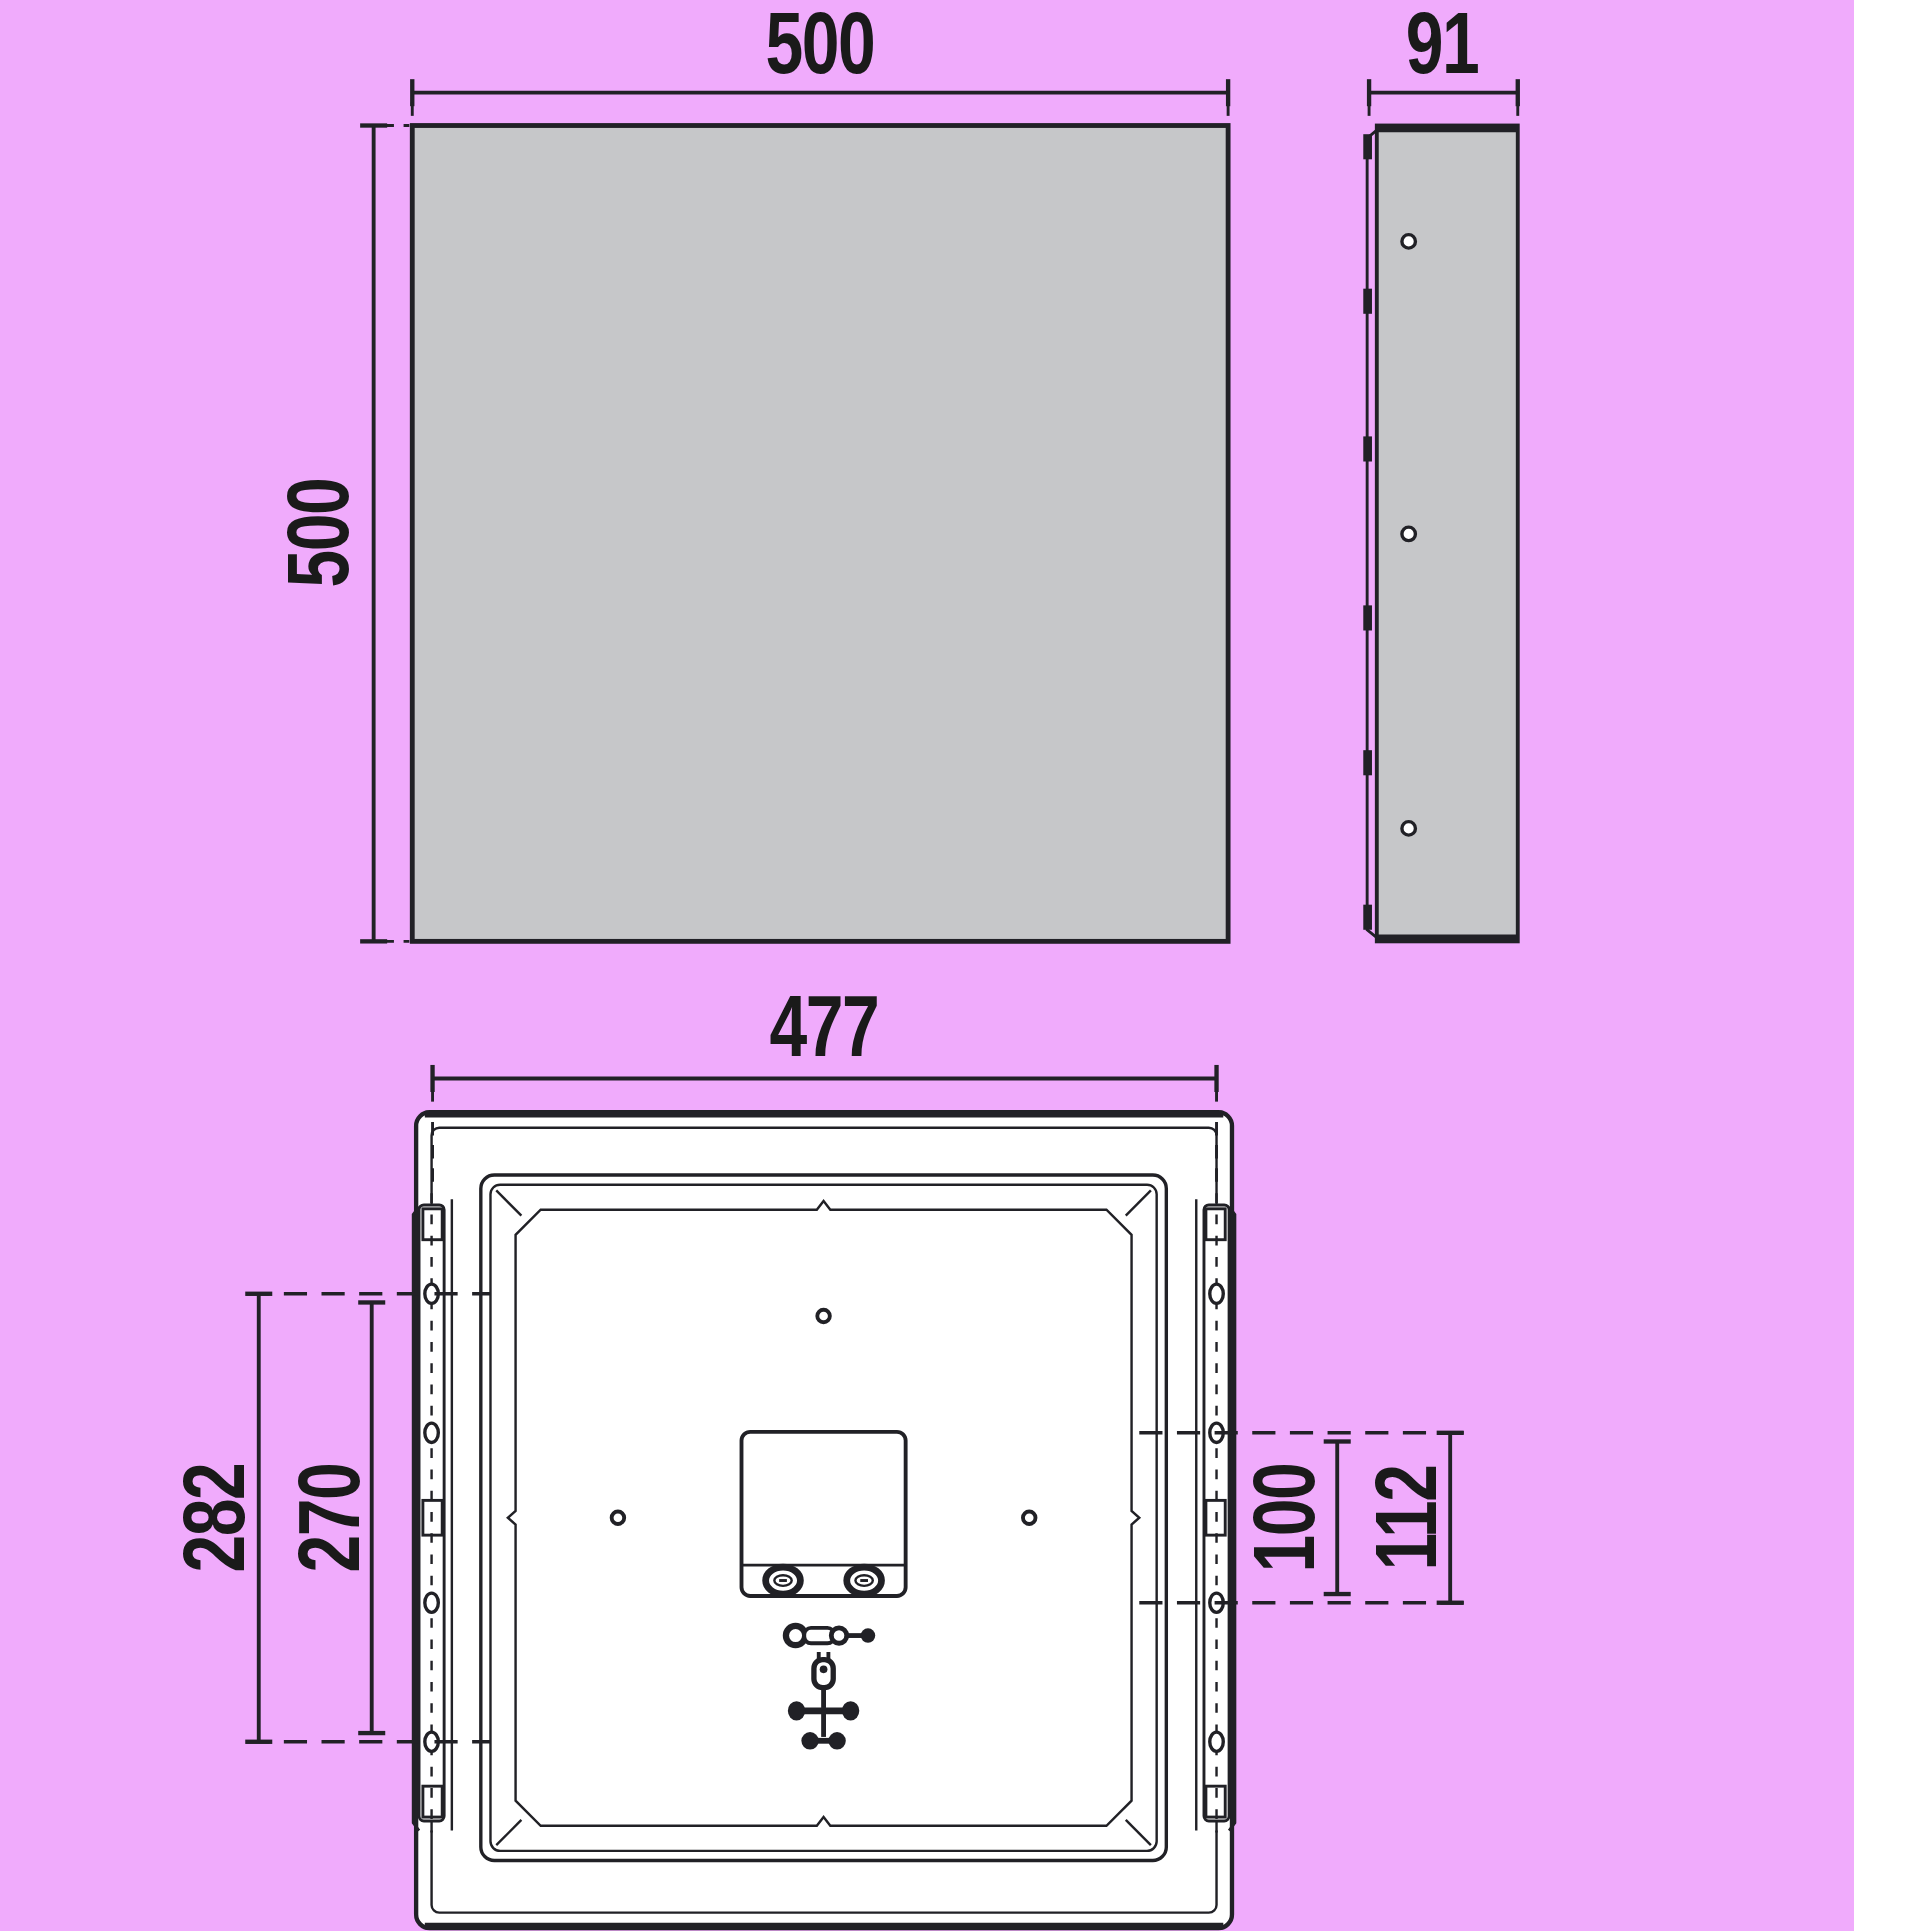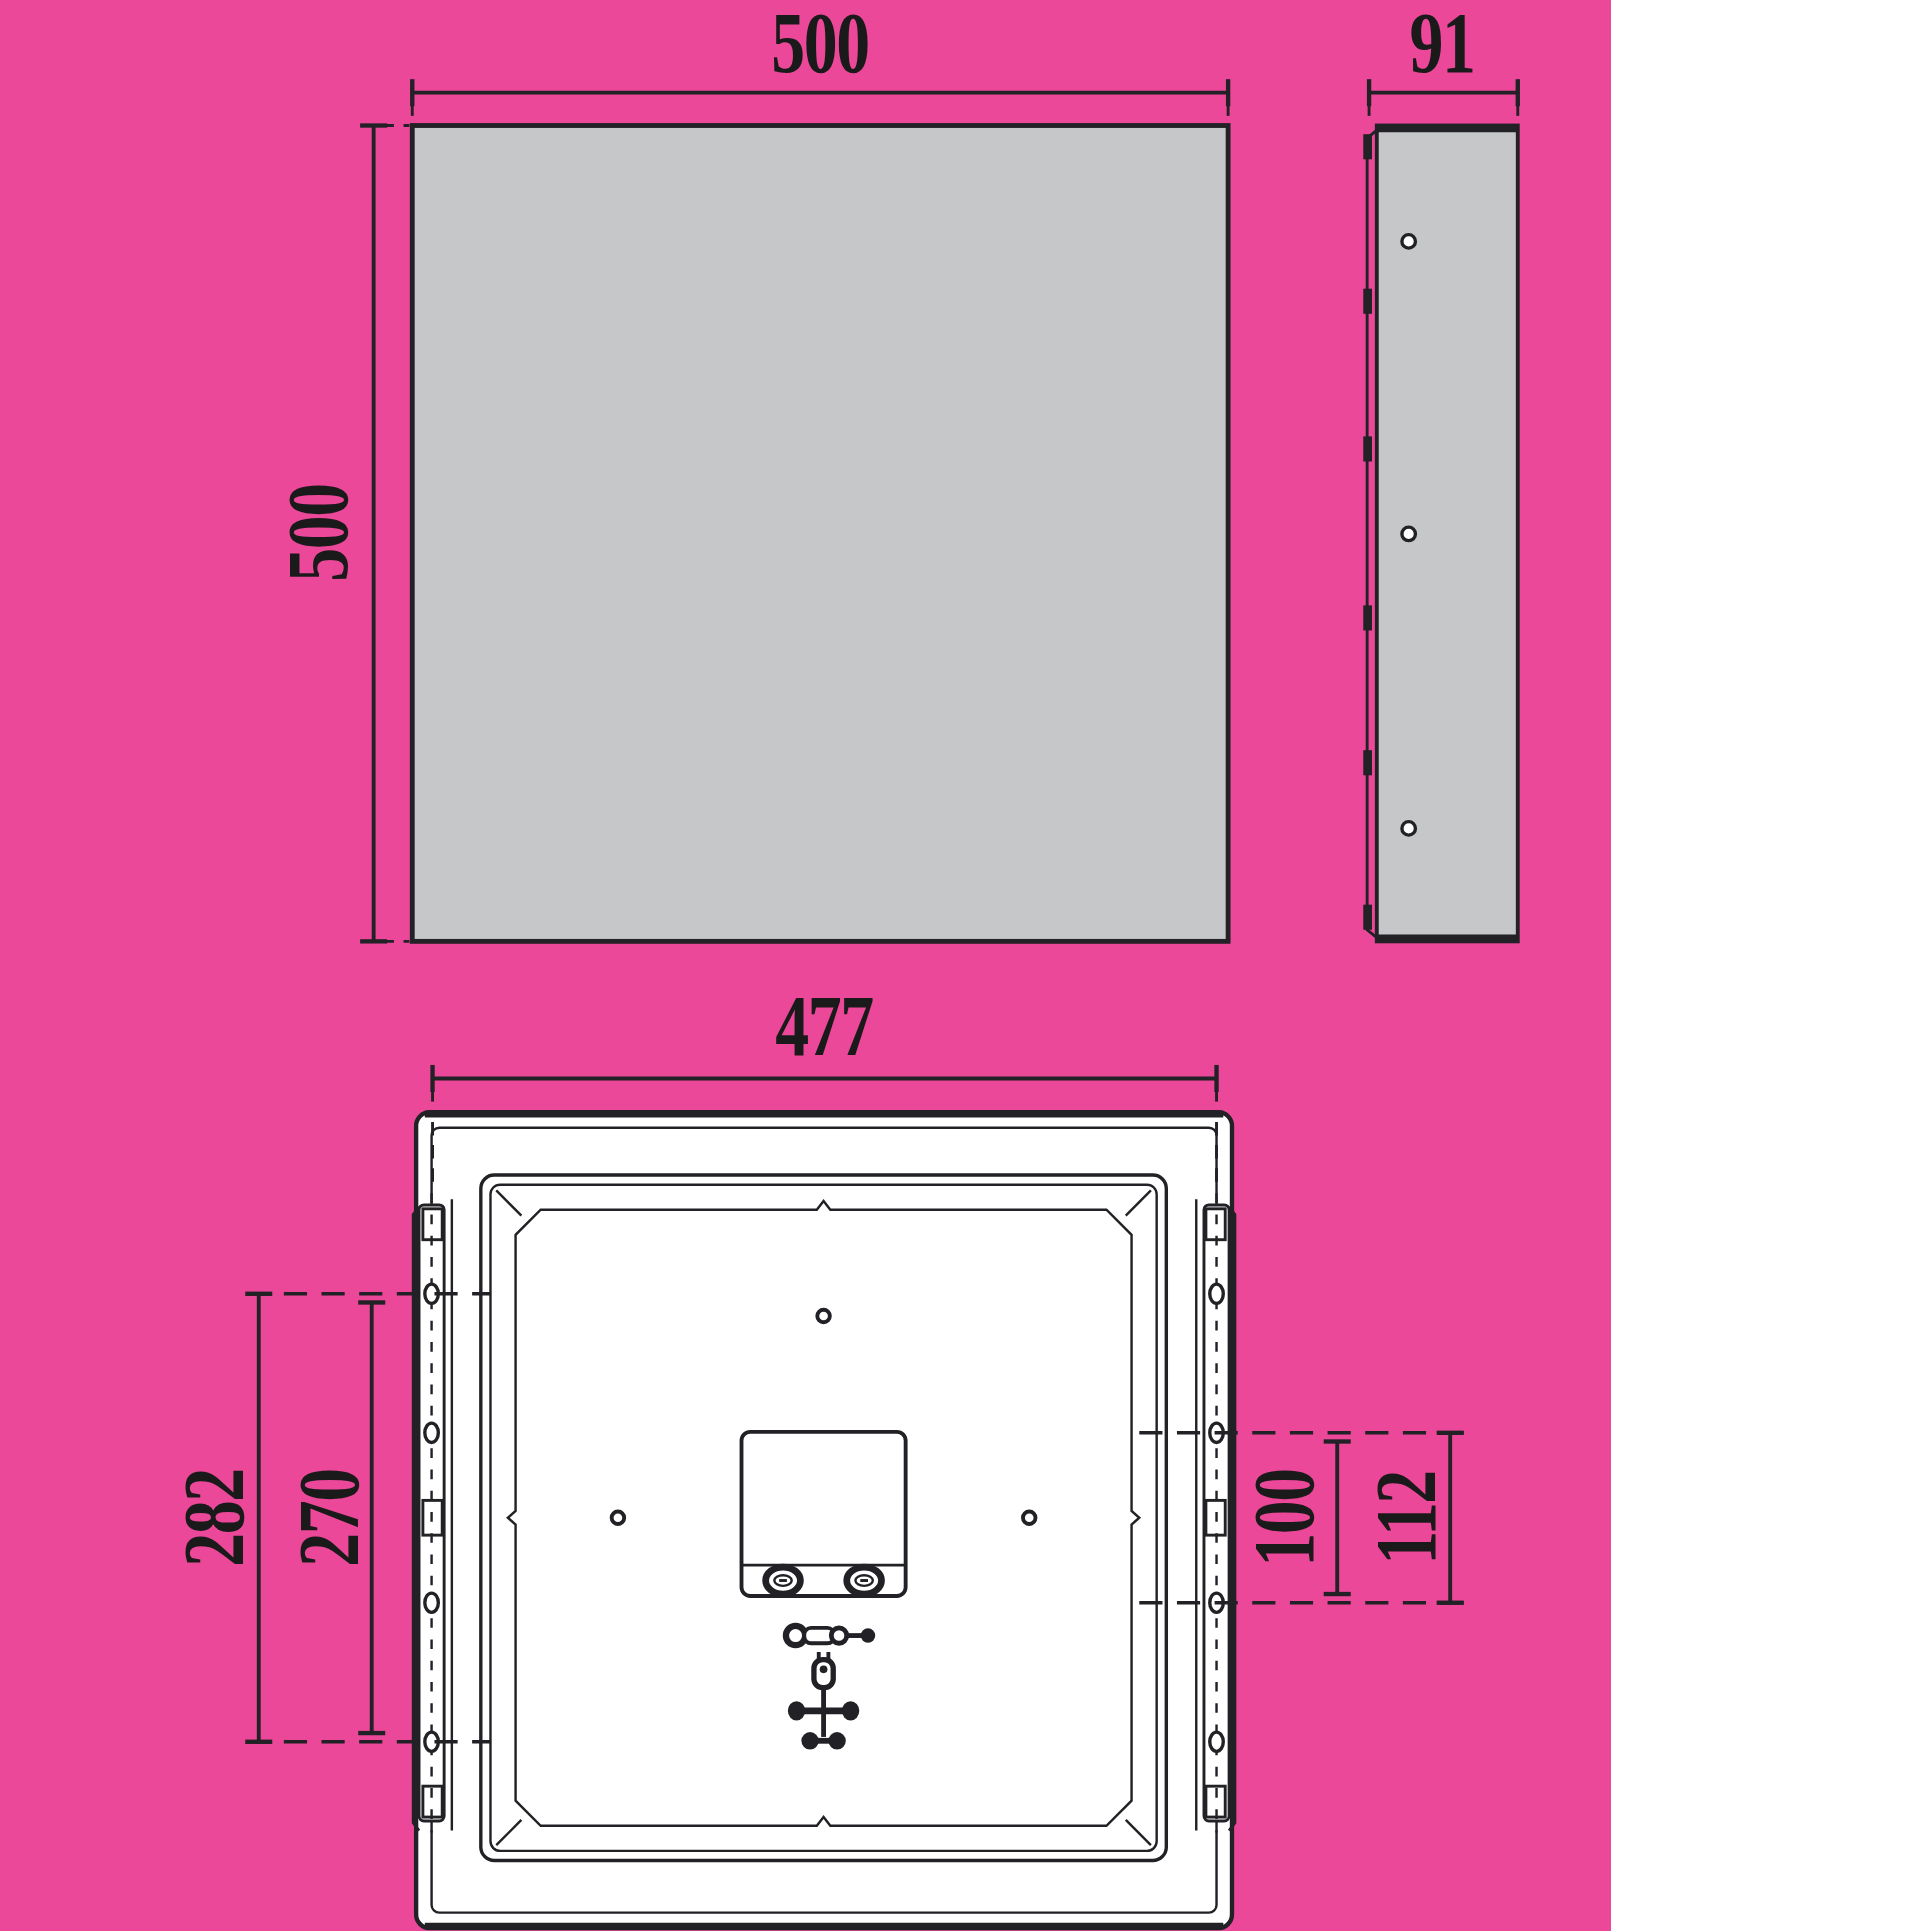--- a/index.html
+++ b/index.html
@@ -1,17 +1,17 @@
 <!DOCTYPE html>
 <html><head>
 <meta charset="utf-8">
 <style>
   html,body{margin:0;padding:0;background:#ffffff;width:1931px;height:1931px;overflow:hidden;}
-  #stage{position:relative;width:1611px;height:1931px;background:#ec4899;
-         font-family:Liberation Serif, serif;}
+  #stage{position:relative;width:1854px;height:1931px;background:#f0abfc;
+         font-family:Liberation Sans, sans-serif;}
   #draw-svg{position:absolute;left:0;top:0;}
   .dim-label{position:absolute;font-size:87px;font-weight:700;color:#1a1a1a;
              letter-spacing:-1.9px;white-space:nowrap;line-height:1;
              transform:translate(-50%,-50%) scaleX(0.78);}
   .dim-label.rot{transform:translate(-50%,-50%) rotate(-90deg) scaleX(0.78);}
   
   .ln{stroke:#212126;fill:none;}
   .fillpanel{fill:#c6c7c9;}
   .fillwhite{fill:#ffffff;}
   .fillink{fill:#212126;stroke:none;}

